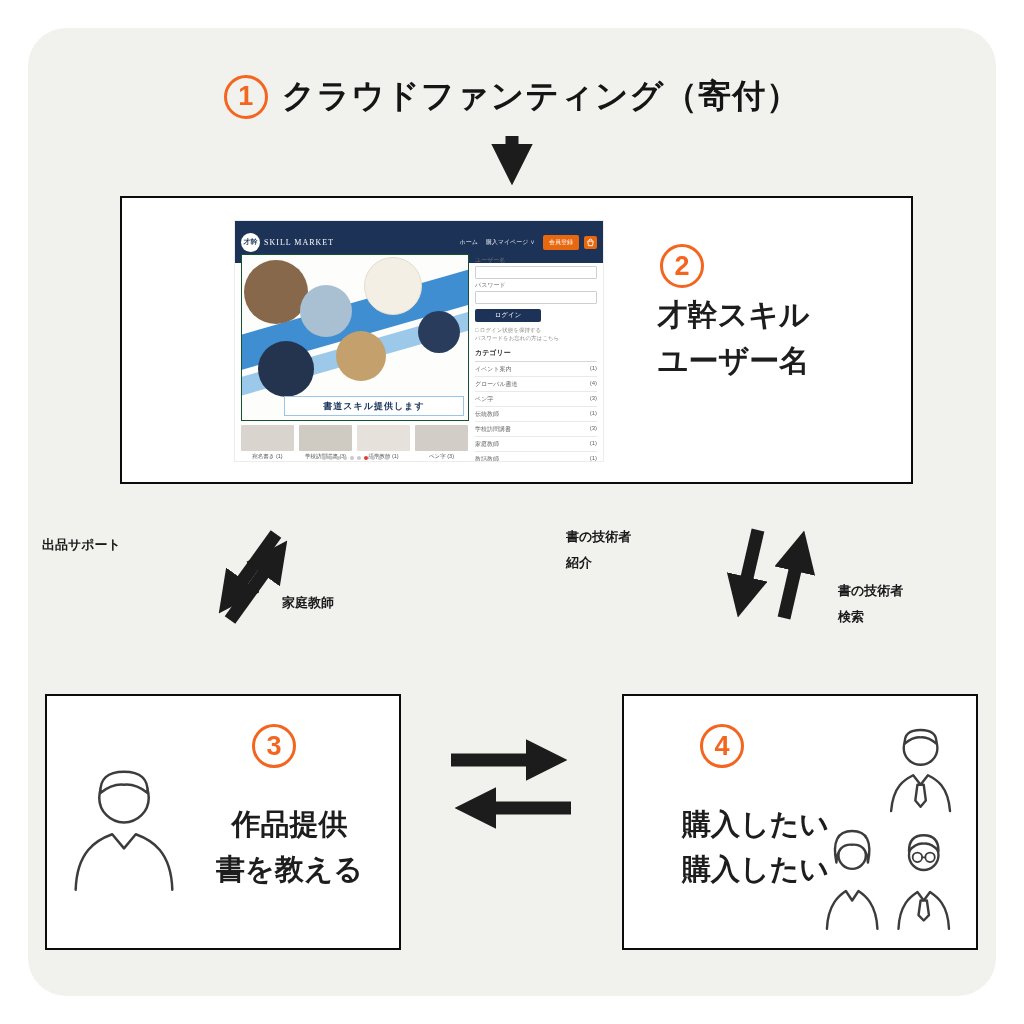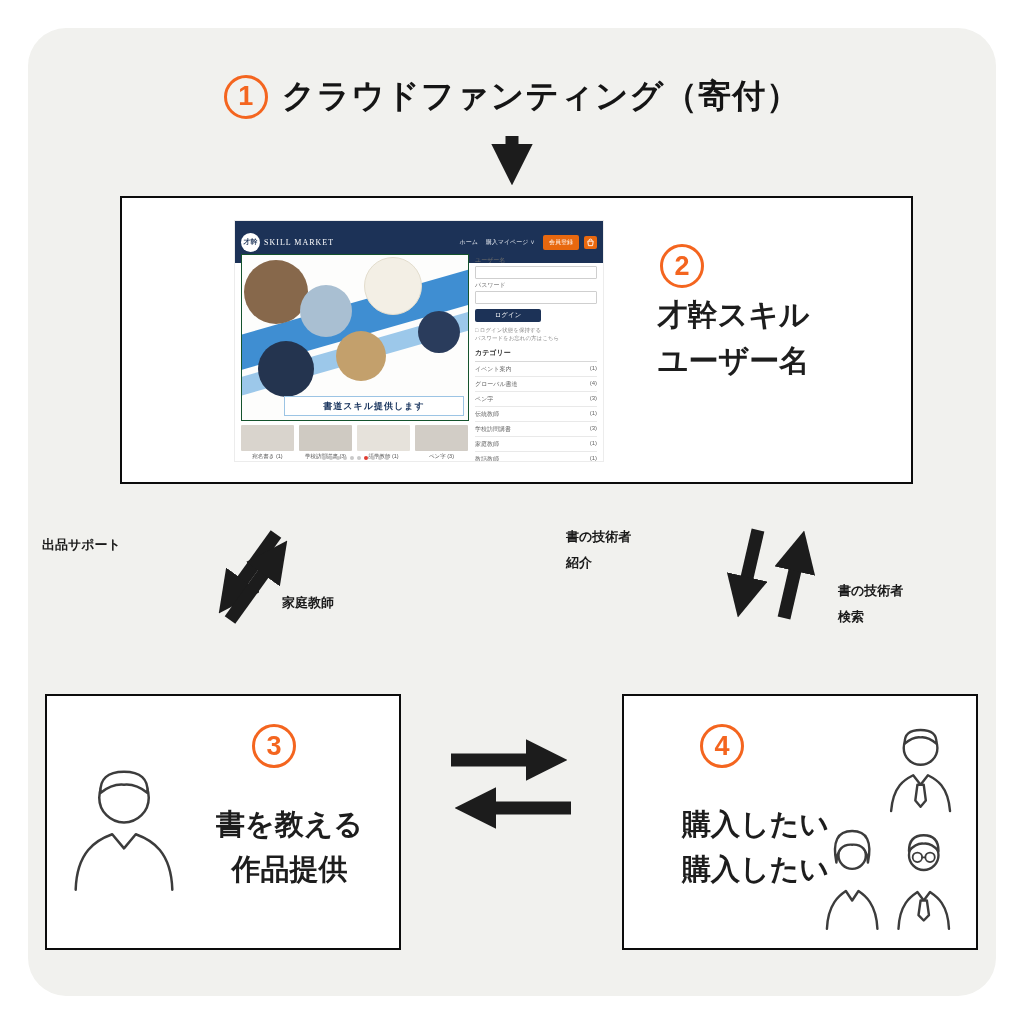--- a/index.html
+++ b/index.html
@@ -229,22 +229,22 @@
   <div class="bbox" style="left:45px;top:694px;">
     <span class="num-circle" style="left:205px;top:28px;">3</span>
     <svg class="person-svg" style="left:18px;top:64px;" width="118" height="132" viewBox="0 0 100 112">
       <g fill="#ffffff" stroke="#3c3c3c" stroke-width="2.5" stroke-linejoin="round" stroke-linecap="round">
         <circle cx="50" cy="32" r="21"></circle>
         <path d="M30,28 Q29,10 50,10 Q71,10 70,28 Q60,20 50,21 Q40,20 30,28 Z"></path>
         <path d="M9,110 C10,78 26,68 40,63 L50,75 L60,63 C74,68 90,78 91,110"></path>
       </g>
     </svg>
     <div class="bbox-text" style="left:140px;top:106px;width:205px;text-align:center;">
+      <div>作品提供</div>
       <div>書を教える</div>
-      <div>作品提供</div>
     </div>
   </div>
 
   <svg class="flow" style="left:443px;top:736px;" width="138" height="96">
     <line class="arrow-line" x1="8" y1="24" x2="88" y2="24" marker-end="url(#ah)"></line>
     <line class="arrow-line" x1="128" y1="72" x2="48" y2="72" marker-end="url(#ah)"></line>
   </svg>
 
   <div class="bbox" style="left:622px;top:694px;">
     <span class="num-circle" style="left:76px;top:28px;">4</span>

